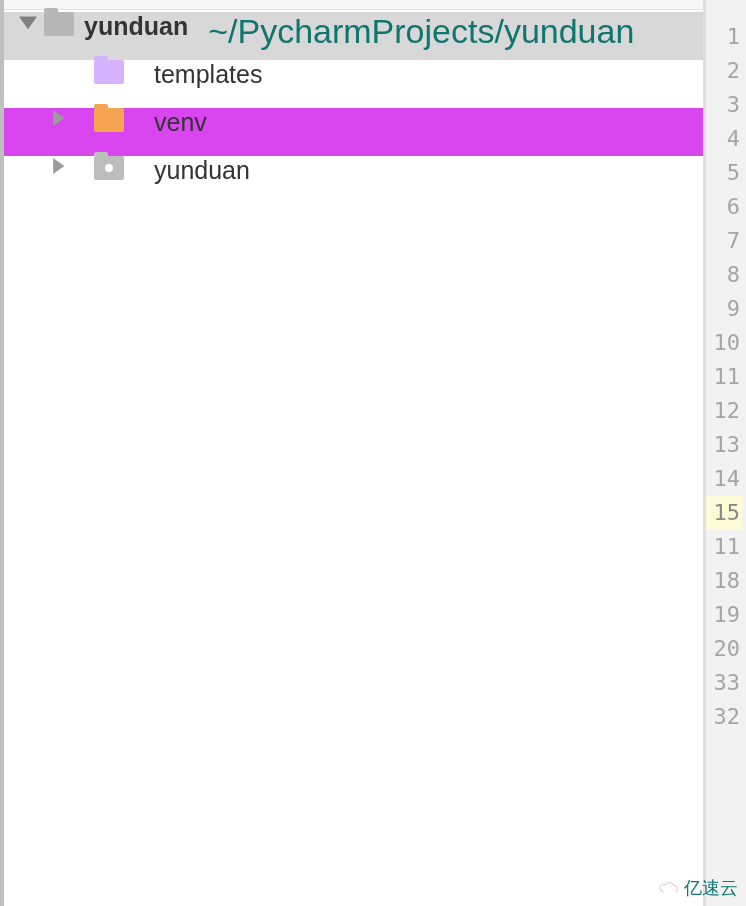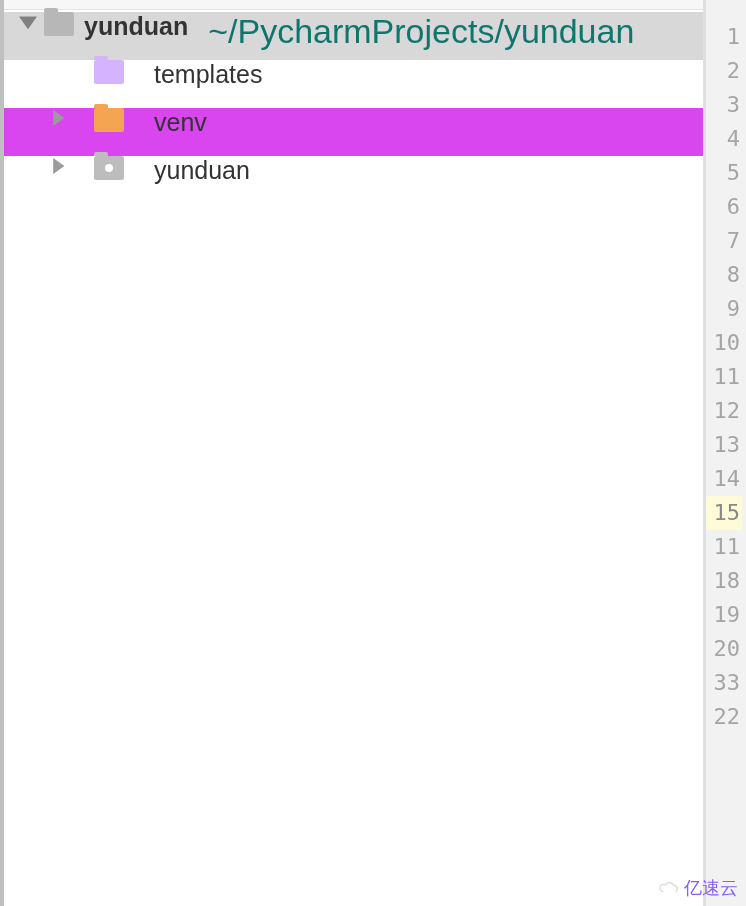--- a/index.html
+++ b/index.html
@@ -115,21 +115,21 @@
       padding: 20px 4px 0 0;
       line-height: 34px;
     }
     .line-numbers div { padding-right: 2px; }
     .line-numbers .current { background: #fffbd6; color: #888; }
     .watermark {
       position: absolute;
       right: 8px;
       bottom: 6px;
       font-size: 18px;
-      color: #8b5cf6;
+      color: #0f766e;
       display: flex;
       align-items: center;
       gap: 4px;
     }
     .watermark svg { opacity: 0.5; }
     .top-icons {
       position: absolute;
       top: -8px;
       left: 0;
       right: 0;
@@ -204,21 +204,21 @@
         <div>11</div>
         <div>12</div>
         <div>13</div>
         <div>14</div>
         <div class="current">15</div>
         <div>11</div>
         <div>18</div>
         <div>19</div>
         <div>20</div>
         <div>33</div>
-        <div>22</div>
+        <div>32</div>
       </div>
   </div>
 </div>
 
 <div class="watermark">
   <svg width="22" height="16" viewBox="0 0 24 16">
       <path d="M6 12a4 4 0 1 1 2-7.5A5 5 0 0 1 17 5a4 4 0 0 1 2 7.5" fill="none" stroke="#bcbcbc" stroke-width="1.6"></path>
     </svg>
   <span>亿速云</span>
 </div>

